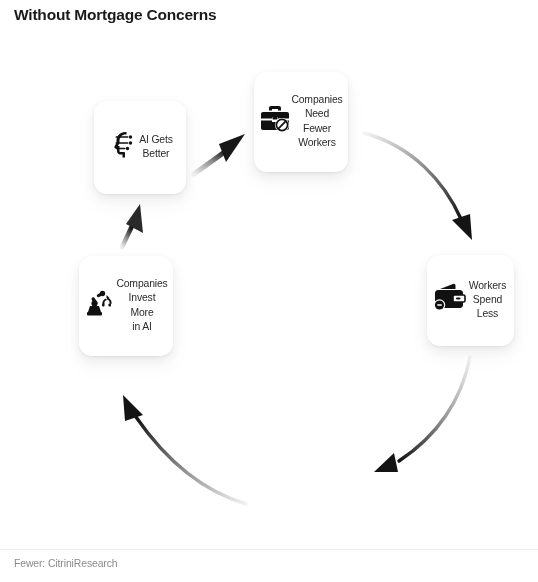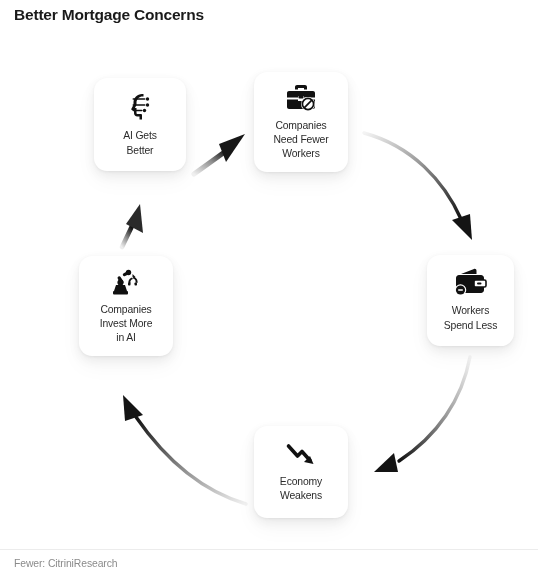--- a/index.html
+++ b/index.html
@@ -52,21 +52,21 @@
 
   
   .node {
     position: absolute;
     background: #ffffff;
     border-radius: 13px;
     box-shadow: 0 1px 3px rgba(0,0,0,0.055),
                 0 4px 12px rgba(0,0,0,0.065),
                 0 10px 22px rgba(0,0,0,0.04);
     display: flex;
-    flex-direction: column;
+    flex-direction: row;
     align-items: center;
     justify-content: center;
     box-sizing: border-box;
     padding: 10px 6px 11px 6px;
     z-index: 5;
   }
   .node-icon {
     display: block;
     margin-bottom: 7px;
     line-height: 0;
@@ -74,21 +74,21 @@
   .node-label {
     font-size: 10.4px;
     line-height: 14.2px;
     color: #2b2b2b;
     text-align: center;
     letter-spacing: -0.15px;
     white-space: pre-line;
   }
 
   
-  #node-ai          { left: 94px;  top: 44px;  width: 92px;  height: 93px; }
+  #node-ai          { left: 94px;  top: 67px;  width: 92px;  height: 93px; }
   #node-fewer       { left: 254px; top: 38px;  width: 94px;  height: 100px; }
   #node-spend       { left: 427px; top: 221px; width: 87px;  height: 91px; }
   #node-economy     { left: 254px; top: 392px; width: 94px;  height: 92px; }
   #node-invest      { left: 79px;  top: 222px; width: 94px;  height: 100px; }
 
   
   .source {
     position: absolute;
     left: 14px;
     top: 558px;
@@ -103,21 +103,21 @@
     width: 538px;
     height: 1px;
     background: #ececec;
   }
 </style>
 </head>
 <body>
 
 <div id="root">
 
-  <div class="title">Better Mortgage Concerns</div>
+  <div class="title">Without Mortgage Concerns</div>
 
   <div class="canvas">
 
     <svg class="arrows-layer" viewBox="0 0 538 514" width="538" height="514">
       <defs>
         <linearGradient id="gradA" x1="0" y1="1" x2="1" y2="0" gradientUnits="objectBoundingBox">
           <stop offset="0%" stop-color="#f0f0f0"></stop>
           <stop offset="55%" stop-color="#8d8d8d"></stop>
           <stop offset="100%" stop-color="#141414"></stop>
         </linearGradient>
@@ -213,30 +213,20 @@
           <rect x="46" y="31" width="9" height="4" rx="2"></rect>
           <circle cx="13" cy="46" r="11.5" fill="#ffffff"></circle>
           <circle cx="13" cy="46" r="9.2"></circle>
           <rect x="8" y="44.4" width="10" height="3.2" rx="1.6" fill="#ffffff"></rect>
         </svg>
       </span>
       <div class="node-label">Workers
 Spend Less</div>
     </div>
 
-    <div class="node" id="node-economy">
-      <span class="node-icon">
-        <svg width="33" height="28" viewBox="0 0 66 56" fill="none">
-          <path d="M7 12 L25 32 L34 23 L50 41" stroke="#111111" stroke-width="7.2" stroke-linecap="round" stroke-linejoin="round"></path>
-          <path d="M57 48 L38 44 L50 32 Z" fill="#111111"></path>
-        </svg>
-      </span>
-      <div class="node-label">Economy
-Weakens</div>
-    </div>
 
     <div class="node" id="node-invest">
       <span class="node-icon">
         <svg width="32" height="30" viewBox="0 0 64 60" fill="#111111">
           <rect x="6" y="50" width="30" height="7" rx="2"></rect>
           <path d="M12 38h18l4 12H8z"></path>
           <circle cx="21" cy="33" r="6.2"></circle>
           <rect x="17.6" y="20" width="6.8" height="16" rx="3.4" transform="rotate(-32 21 28)"></rect>
           <circle cx="37" cy="13" r="5.4"></circle>
           <rect x="25" y="12" width="16" height="6.4" rx="3.2" transform="rotate(-26 33 15)"></rect>

